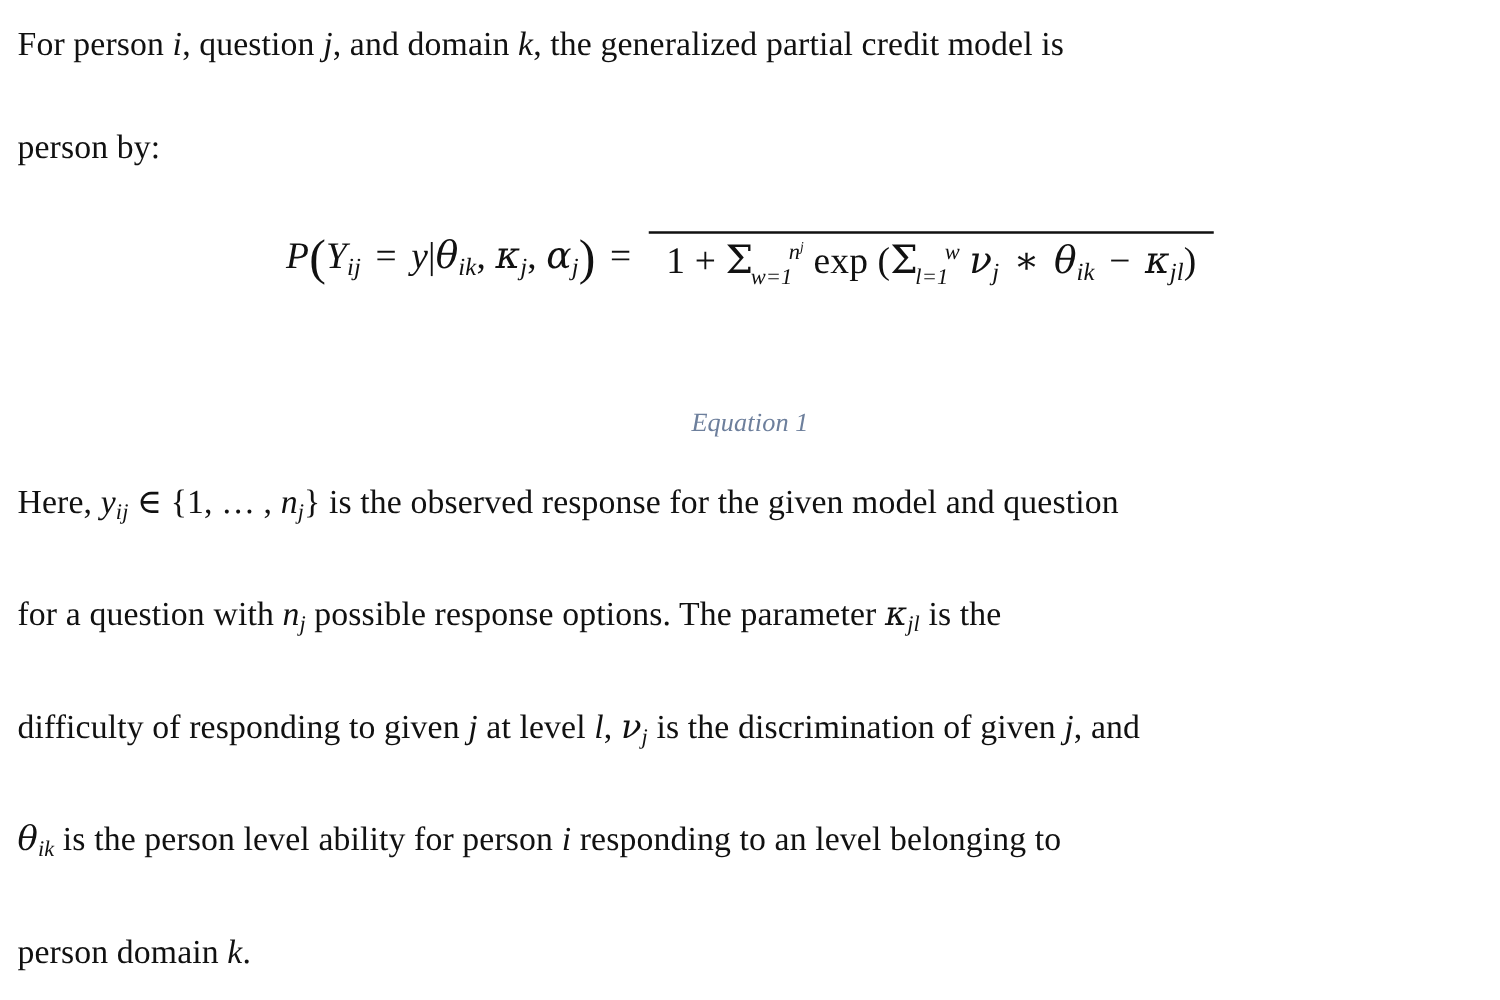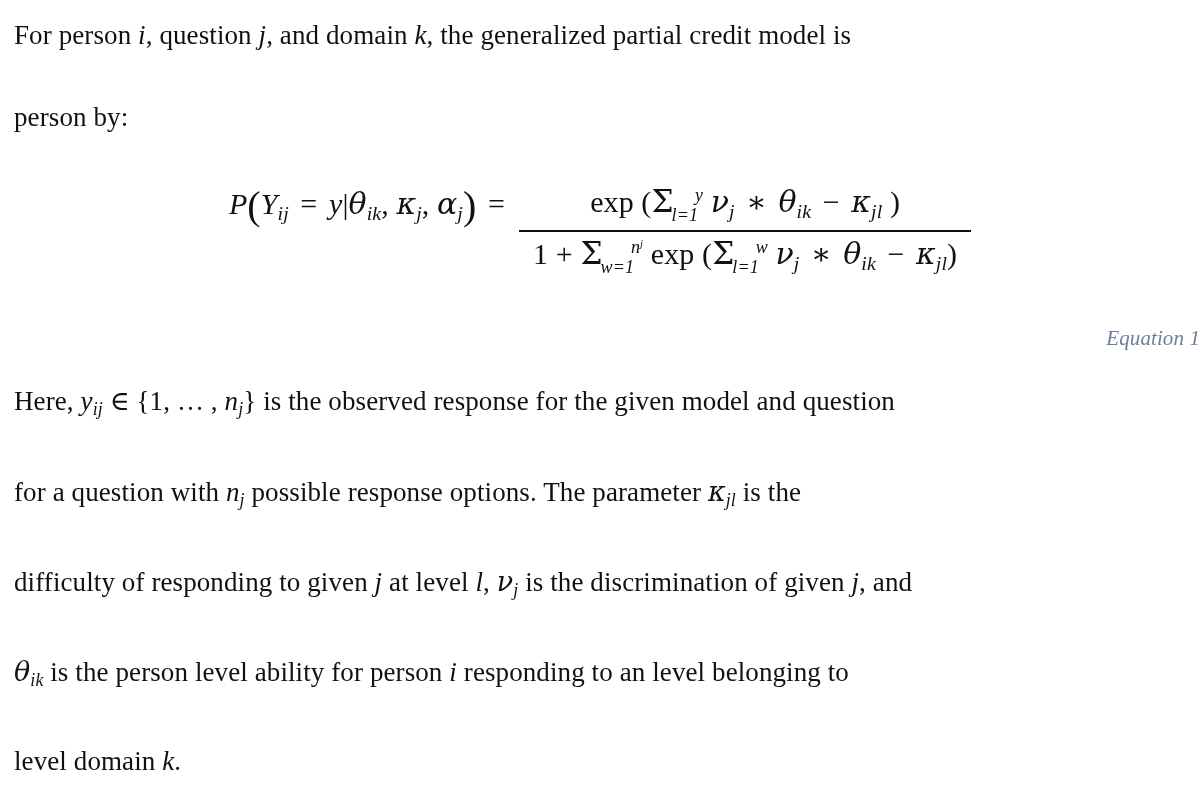--- a/index.html
+++ b/index.html
@@ -122,21 +122,21 @@
     vertical-align: 0.58em;
   }
   .roman {
     font-style: normal;
   }
   .eq-caption {
     position: absolute;
     left: 0;
     top: 328px;
     width: 1200px;
-    text-align: right;
+    text-align: center;
     color: #6d7f9c;
     font-style: italic;
     font-size: 21px;
     font-family: "Liberation Serif", serif;
   }
 </style>
 </head>
 <body>
 
 <div class="page">
@@ -149,23 +149,20 @@
     <div class="l2">
       <span class="roman">person by:</span>
     </div>
 
     <div class="equation-block">
       <span class="eq-row">
         <span class="eq-lhs">
           <i>P</i><span class="paren-big">(</span><i>Y</i><sub>ij</sub> <span class="op">=</span> <i>y</i><span class="roman">|</span><span class="greek">θ</span><sub>ik</sub><span class="roman">,</span> <span class="greek">κ</span><sub>j</sub><span class="roman">,</span> <span class="greek">α</span><sub>j</sub><span class="paren-big">)</span> <span class="op">=</span>
         </span>
         <span class="frac">
-          <span class="num">
-            <span class="roman">exp (</span><span class="sum">Σ</span><span class="sum-sub">l=1</span><span class="sum-sup">y</span> <span class="greek">ν</span><sub>j</sub> <span class="op">∗</span> <span class="greek">θ</span><sub>ik</sub> <span class="op">−</span> <span class="greek">κ</span><sub>jl</sub> <span class="roman">)</span>
-          </span>
           <span class="bar"></span>
           <span class="den">
             <span class="roman">1 +</span> <span class="sum">Σ</span><span class="sum-sub">w=1</span><span class="sum-sup">n<span class="nsub">j</span></span> <span class="roman">exp (</span><span class="sum">Σ</span><span class="sum-sub">l=1</span><span class="sum-sup">w</span> <span class="greek">ν</span><sub>j</sub> <span class="op">∗</span> <span class="greek">θ</span><sub>ik</sub> <span class="op">−</span> <span class="greek">κ</span><sub>jl</sub><span class="roman">)</span>
           </span>
         </span>
       </span>
     </div>
 
     <div class="eq-caption">Equation 1</div>
 
@@ -175,17 +172,17 @@
     <div class="l4">
       <span class="roman">for a question with </span><i>n</i><sub>j</sub><span class="roman"> possible response options. The parameter </span><span class="greek">κ</span><sub>jl</sub><span class="roman"> is the</span>
     </div>
     <div class="l5">
       <span class="roman">difficulty of responding to given </span><i>j</i><span class="roman"> at level </span><i>l</i><span class="roman">, </span><span class="greek">ν</span><sub>j</sub><span class="roman"> is the discrimination of given </span><i>j</i><span class="roman">, and</span>
     </div>
     <div class="l6">
       <span class="greek">θ</span><sub>ik</sub><span class="roman"> is the person level ability for person </span><i>i</i><span class="roman"> responding to an level belonging to</span>
     </div>
     <div class="l7">
-      <span class="roman">level domain </span><i>k</i><span class="roman">.</span>
+      <span class="roman">person domain </span><i>k</i><span class="roman">.</span>
     </div>
 
   </div>
 </div>
 
 </body></html>

